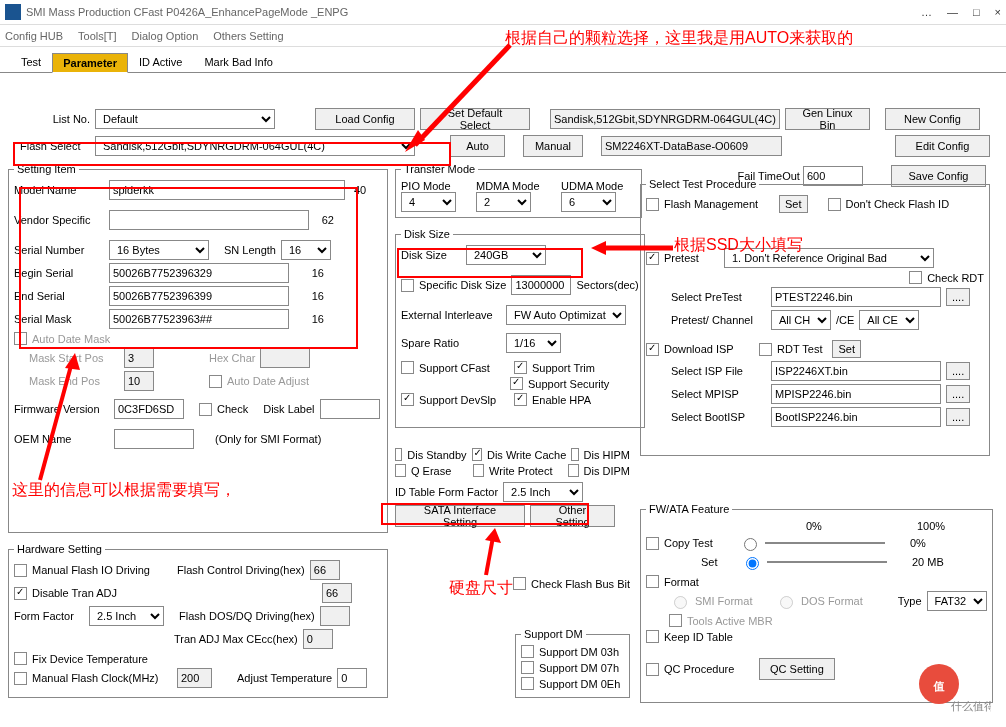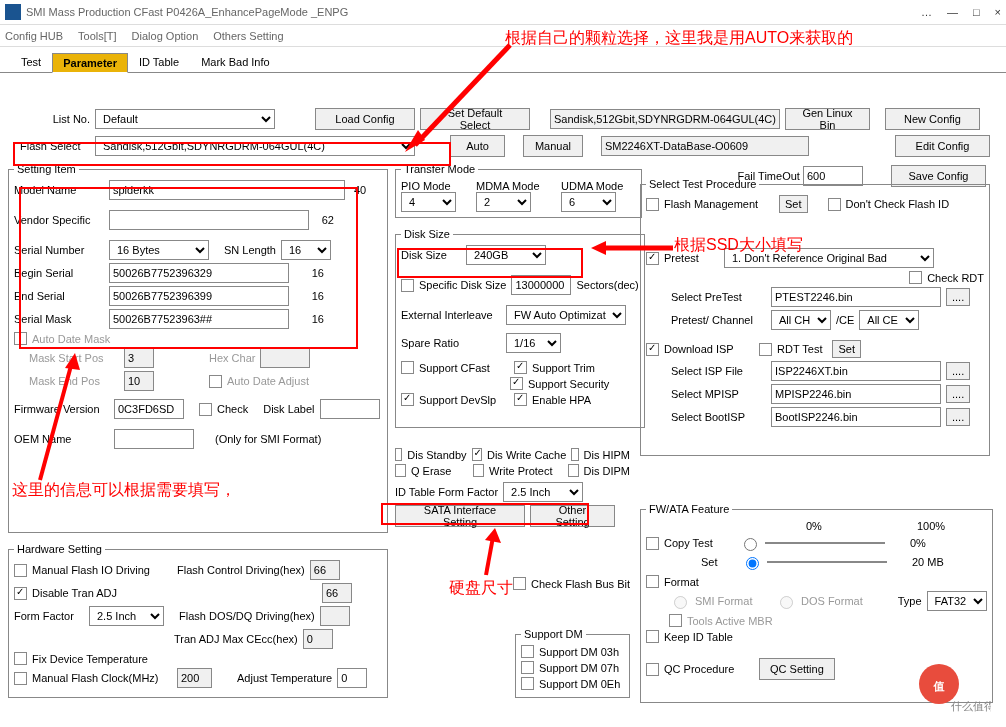--- a/index.html
+++ b/index.html
@@ -45,21 +45,21 @@
 <div class="menubar">
   <span>Config HUB</span>
   <span>Tools[T]</span>
   <span>Dialog Option</span>
   <span>Others Setting</span>
 </div>
 
 <div class="tabs">
   <div class="tab">Test</div>
   <div class="tab active">Parameter</div>
-  <div class="tab">ID Table</div>
+  <div class="tab">ID Active</div>
   <div class="tab">Mark Bad Info</div>
 </div>
 
 <div class="content">
 
 <div style="position:absolute; left:20px; top:35px; width:970px;">
   <div class="row">
     <span class="lbl" style="width:70px; text-align:right;">List No.</span>
     <select style="width:180px"><option>Default</option></select>
     <span style="width:30px"></span>
@@ -71,21 +71,21 @@
     <button class="btn" style="width:95px; margin-left:10px">New Config</button>
   </div>
   <div class="row" style="margin-top:5px;">
     <span class="lbl" style="width:70px;">Flash Select</span>
     <select style="width:320px"><option>Sandisk,512Gbit,SDYNRGDRM-064GUL(4C)</option></select>
     <span style="width:25px"></span>
     <button class="btn" style="width:55px">Auto</button>
     <span style="width:8px"></span>
     <button class="btn" style="width:60px">Manual</button>
     <span style="width:8px"></span>
-    <input type="text" readonly="" style="width: 208px;" value="SM2246XT-DataBase-O0609">
+    <input type="text" readonly="" style="width: 181px;" value="SM2246XT-DataBase-O0609">
     <span style="flex:1"></span>
     <button class="btn" style="width:95px">Edit Config</button>
   </div>
 </div>
 
 <div style="position:absolute; right:20px; top:92px;">
   <span class="lbl">Fail TimeOut</span>
   <input type="text" style="width: 60px;" value="600">
   <button class="btn" style="width:95px; margin-left:25px">Save Config</button>
 </div>

